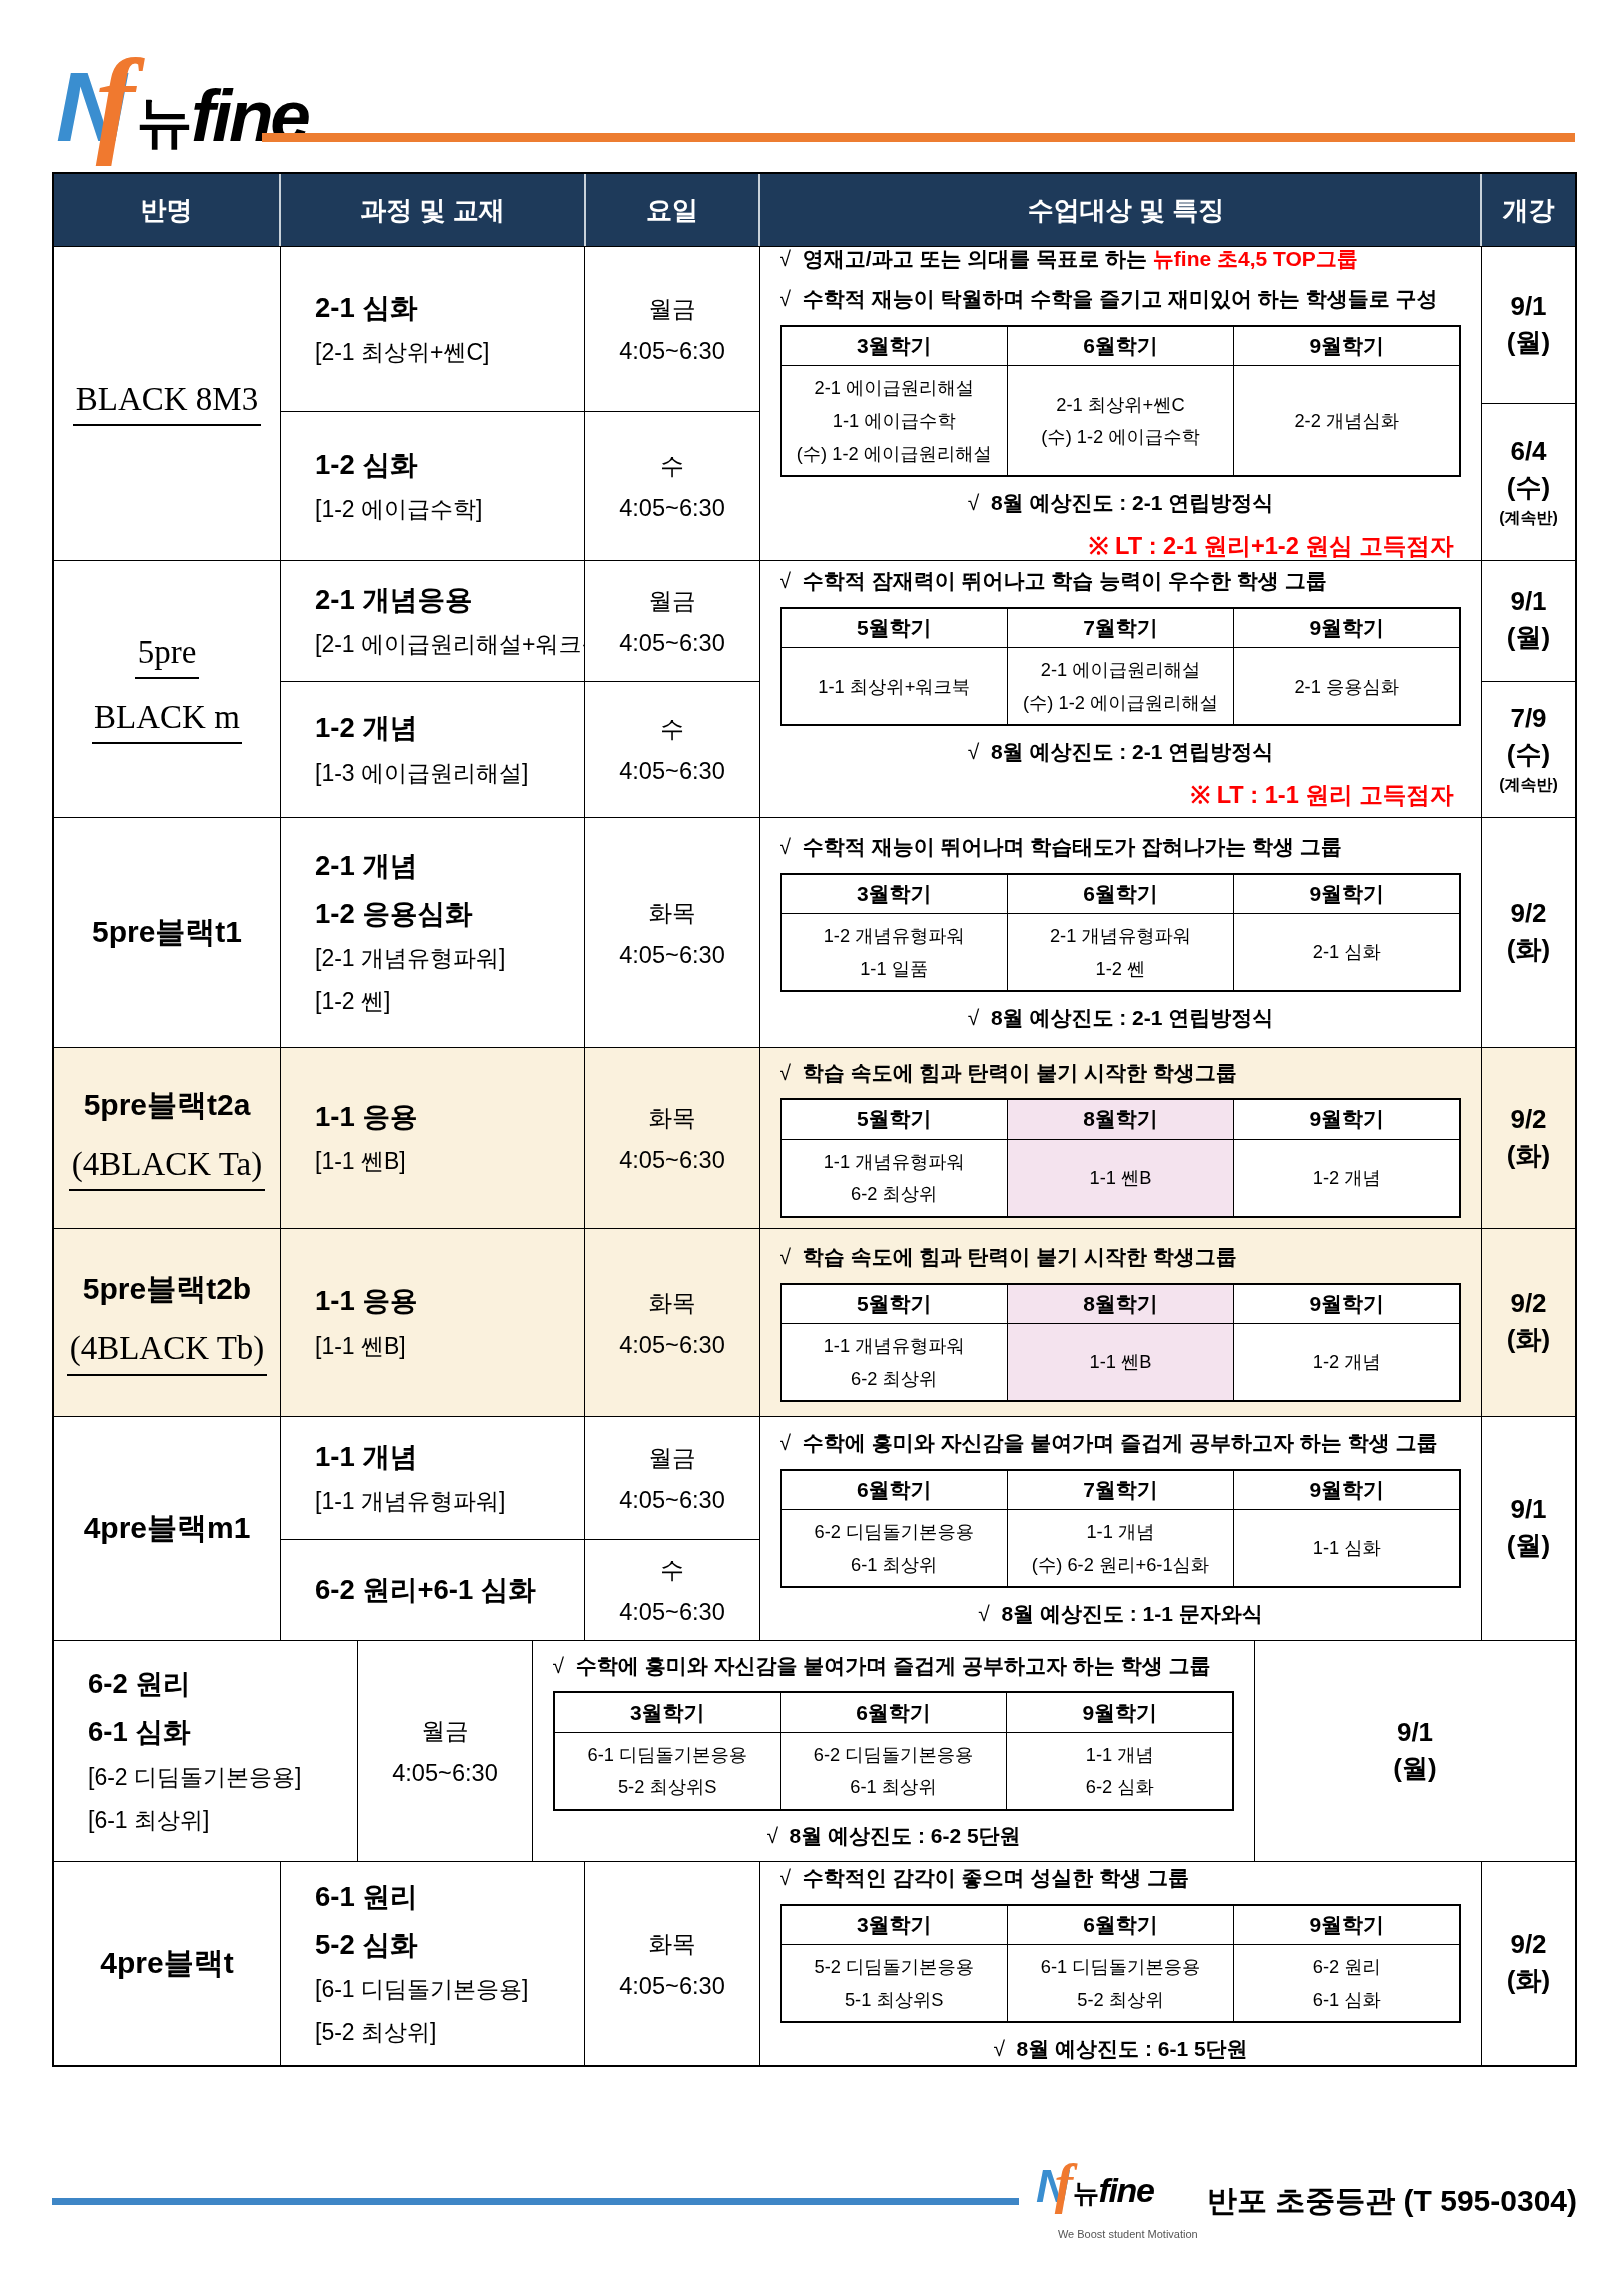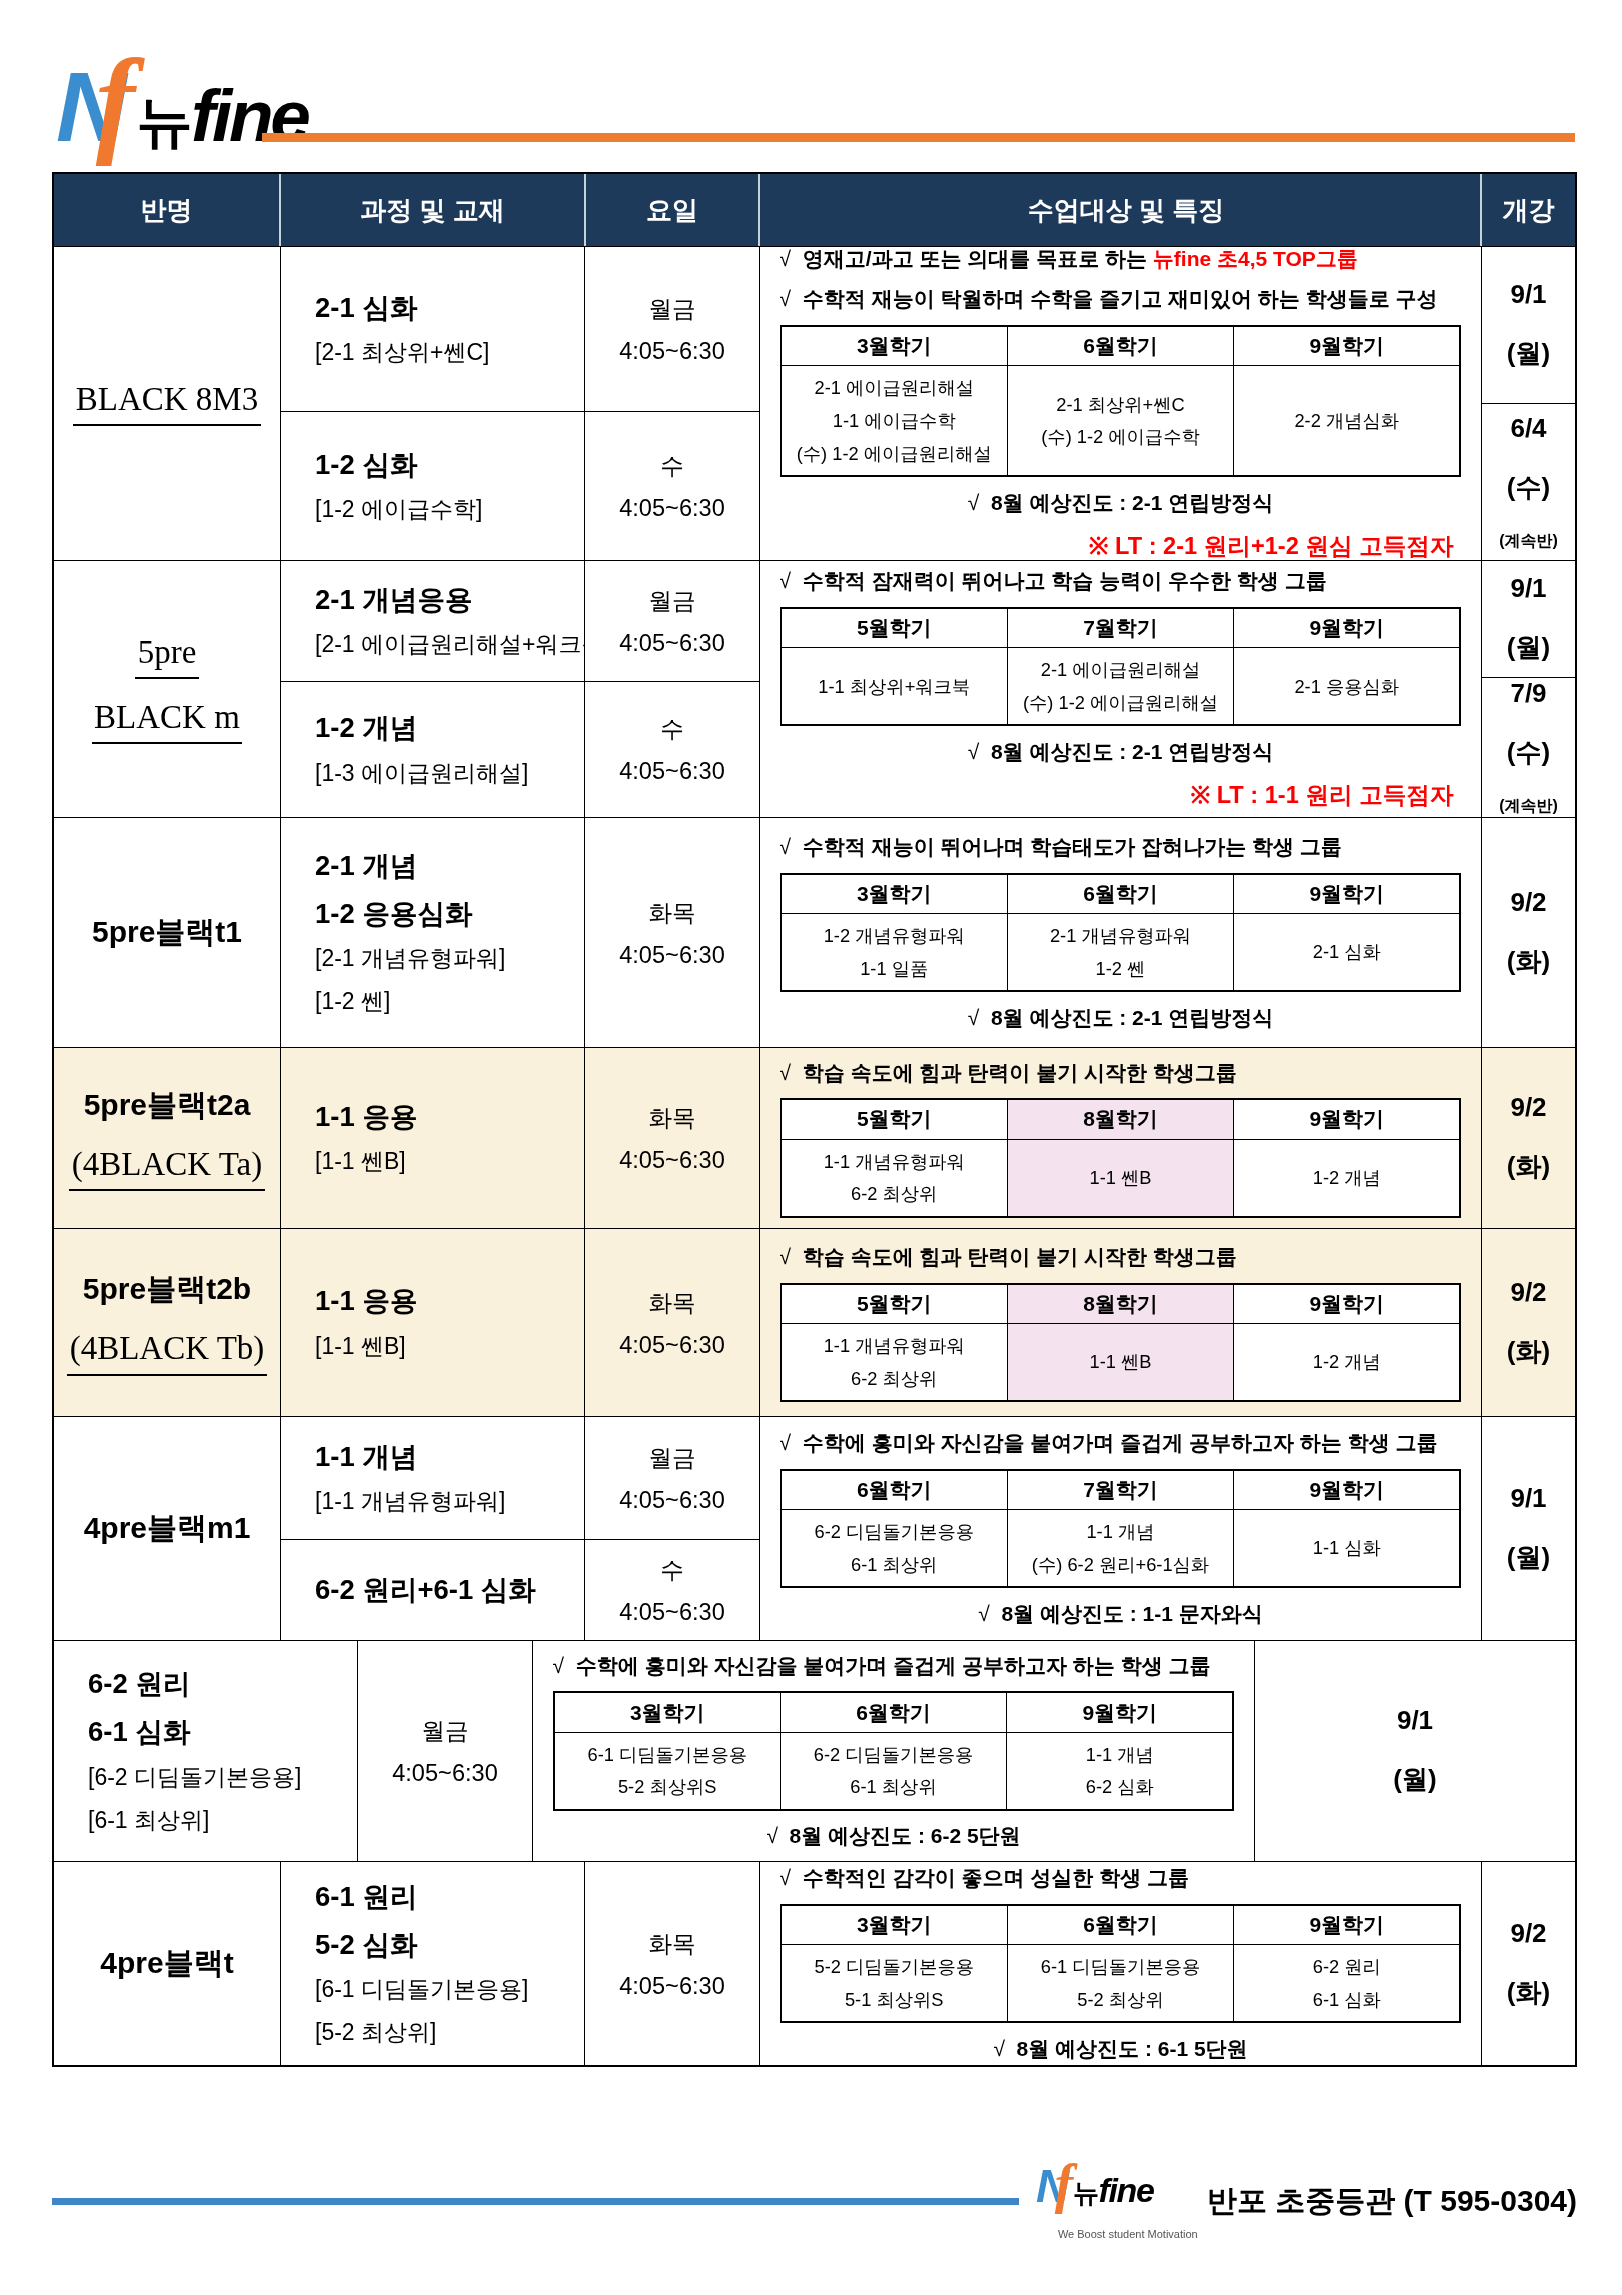--- a/index.html
+++ b/index.html
@@ -58,21 +58,21 @@
   .mc { flex:1; display:flex; flex-direction:column; justify-content:center; gap:5.2px;
         text-align:center; font-size:18.3px; line-height:1.5; padding:7.9px 3.9px;
         border-right:1.3px solid #000; background:#fff; }
   .mrow .mc:last-child { border-right:none; }
   .mh.pk, .mc.pk { background:#f4e3ee; }
   .prog { font-size:21px; font-weight:700; white-space:nowrap;text-align:center; }
   .lt { font-size:23.6px; font-weight:700; text-align:right; padding-right:7.9px; white-space:nowrap; }
 
   .c5 { flex:1; display:flex; flex-direction:column; overflow:hidden; }
   .s-sub { flex:1; display:flex; flex-direction:column; align-items:center;
-           justify-content:center; gap:26px; font-weight:700; font-size:26px; }
+           justify-content:center; gap:3px; font-weight:700; font-size:26px; }
   .s-sub + .s-sub { border-top:1.3px solid #000; }
   .s-small { font-size:16px; }
 
   
   .footer { position:absolute; left:52px; right:46px; top:2159px; height:85px;
             display:flex; align-items:center; }
   .footer-rule { flex:1; height:7.2px; background:#3e86c6; margin-right:17px; }
   .footer-logo { display:flex; flex-direction:column; margin-right:9.2px; }
   .fl-row { display:flex; align-items:baseline; }
   .fl-row .ln  { font-style:italic; font-weight:700; font-size:46px; line-height:1; color:#3a8ed0; }

